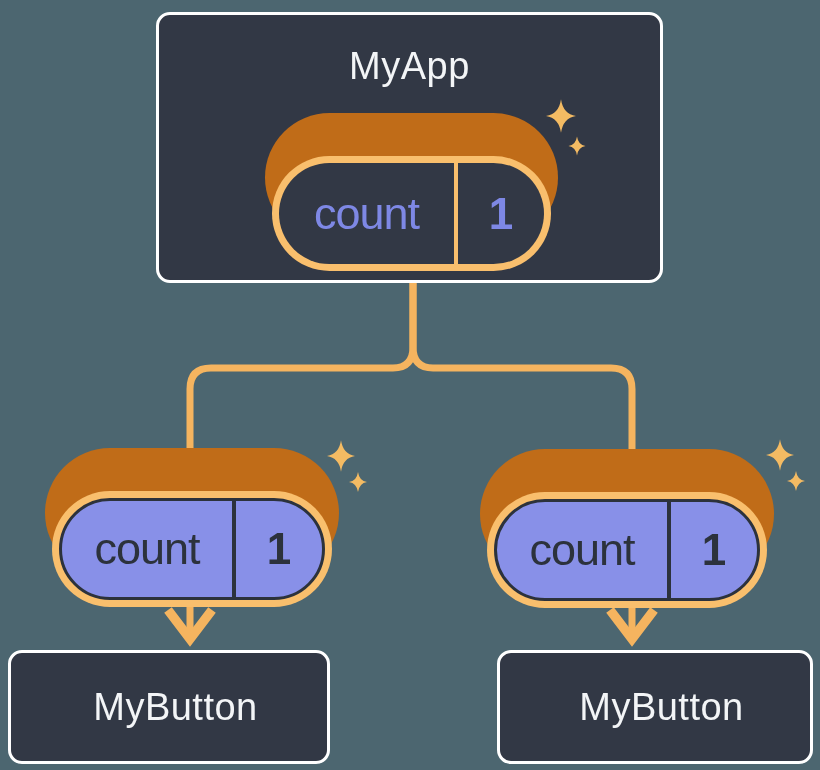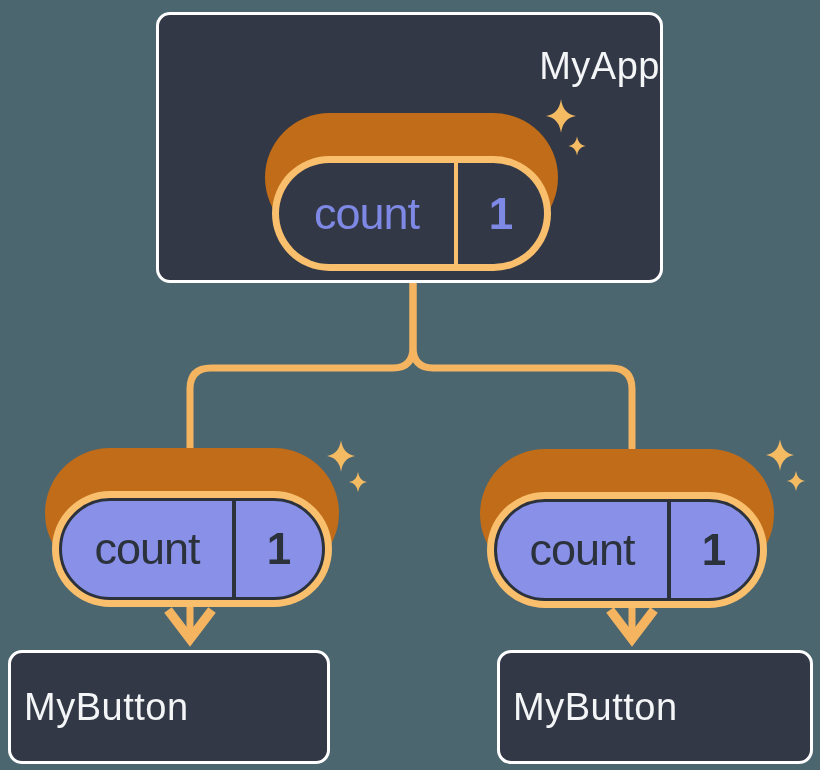--- a/index.html
+++ b/index.html
@@ -12,22 +12,22 @@
   .canvas{position:relative;width:820px;height:770px;background:var(--background);overflow:hidden;}
   svg.layer{position:absolute;left:0;top:0;width:820px;height:770px;pointer-events:none;}
   .branch{fill:none;stroke:var(--connector);stroke-width:7;}
   .arrowhead{fill:none;stroke:var(--connector);stroke-width:9.5;stroke-linejoin:miter;stroke-linecap:butt;}
   .sparkle{fill:var(--sparkle);}
 
   .node{position:absolute;background:var(--node-bg);border:3px solid var(--node-border);
         border-radius:14px;box-sizing:border-box;}
   .node-root{left:156px;top:12px;width:507px;height:271px;}
   .node-title{color:var(--node-text);font-size:38px;font-weight:500;letter-spacing:.5px;text-align:center;}
-  .node-root .node-title{position:absolute;left:0;right:0;top:26px;line-height:50px;text-align:right;}
-  .node-leaf{display:flex;align-items:center;justify-content:flex-start;padding-left:13px;}
+  .node-root .node-title{position:absolute;left:0;right:0;top:26px;line-height:50px;}
+  .node-leaf{display:flex;align-items:center;justify-content:center;padding-left:13px;}
   .node-leaf-left{left:8px;top:650px;width:322px;height:114px;}
   .node-leaf-right{left:497px;top:650px;width:316px;height:114px;}
 
   .pill{position:absolute;border-radius:999px;background:var(--ring-dark);padding:7px;box-sizing:border-box;}
   .pill-top{left:265px;top:113px;width:293px;height:129px;}
   .pill-left{left:45px;top:448px;width:294px;height:130px;}
   .pill-right{left:480px;top:449px;width:294px;height:130px;}
   .pill-ring{background:var(--ring-light);border-radius:999px;padding:7px;height:100%;box-sizing:border-box;margin-top:36px;}
   .pill-body{border-radius:999px;height:100%;display:flex;align-items:stretch;overflow:hidden;box-sizing:border-box;}
   .pill-state .pill-body{background:var(--node-bg);}

